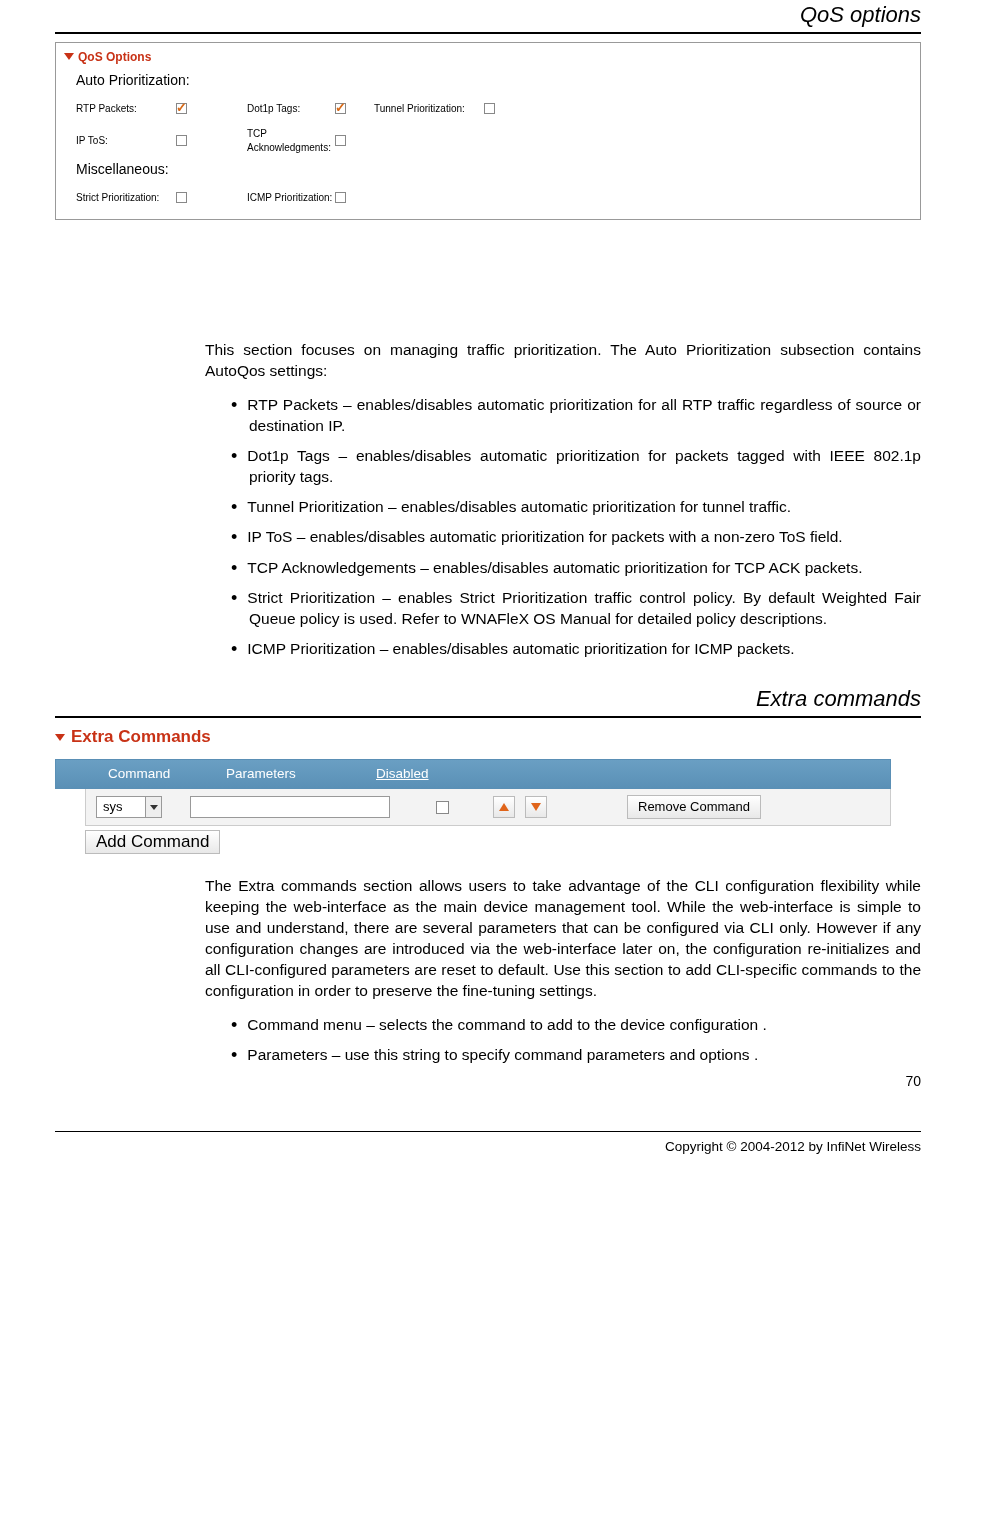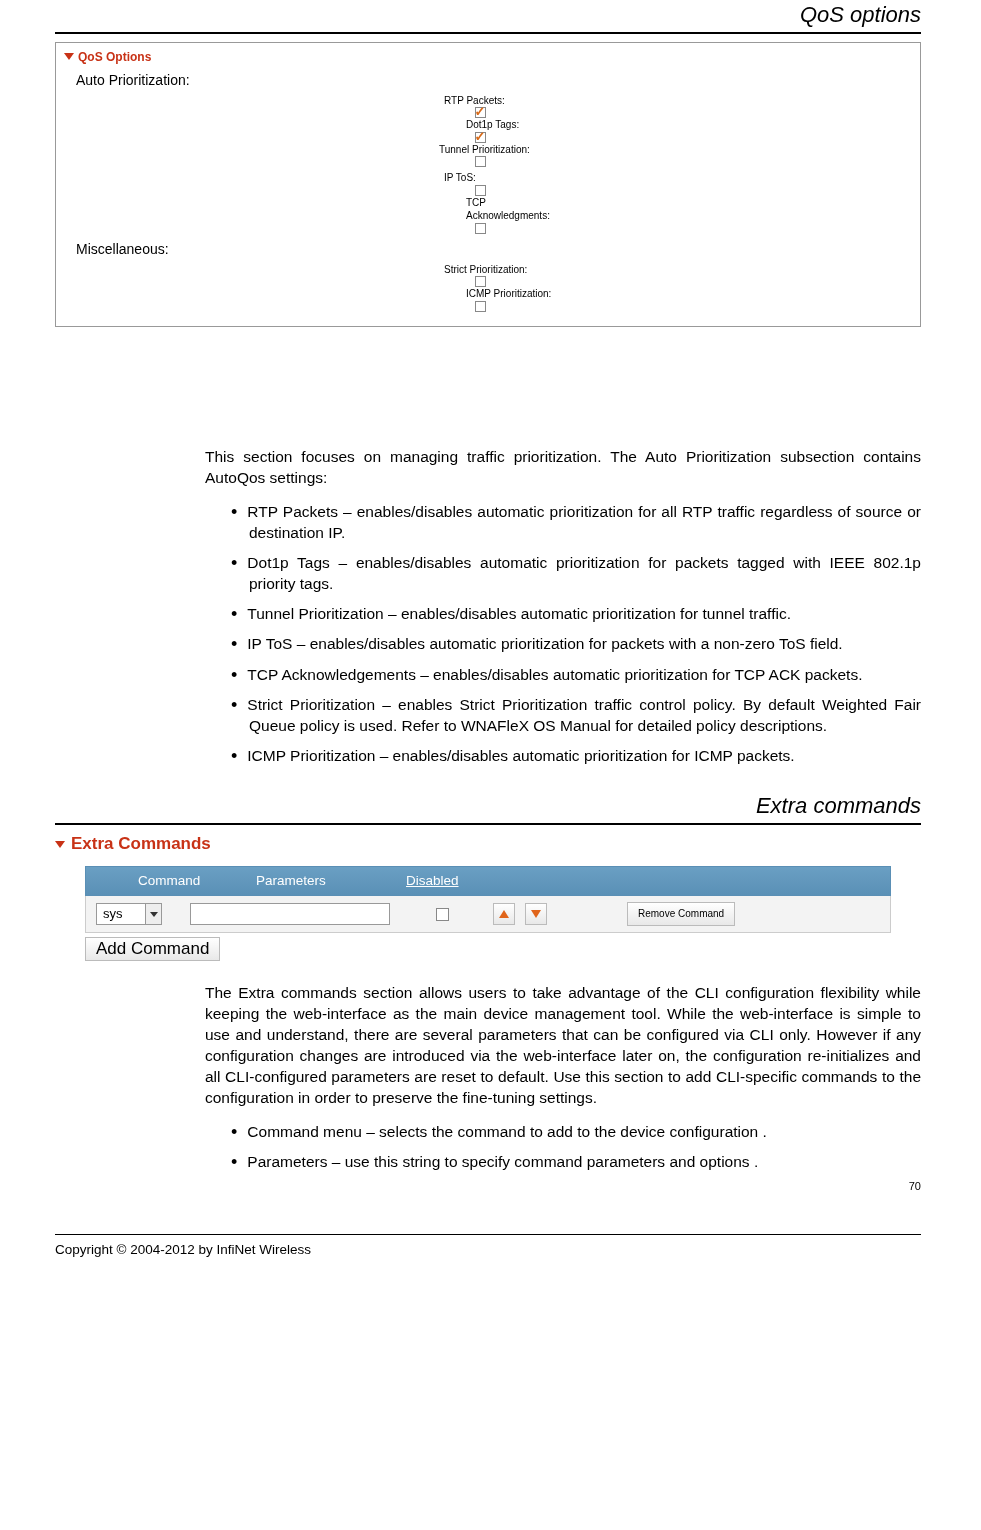--- a/index.html
+++ b/index.html
@@ -39,21 +39,21 @@
     font-size: 12px;
     display: flex;
     align-items: center;
     gap: 4px;
     margin-bottom: 6px;
   }
   .tri-down {
     width:0;height:0;border-left:5px solid transparent;border-right:5px solid transparent;border-top:7px solid #c83216;
     display:inline-block;
   }
-  .shot1 .row { display: flex; align-items: center; margin: 4px 0 4px 12px; flex-direction: column; }
+  .shot1 .row { display: flex; align-items: center; margin: 12px 0 4px 12px; }
   .shot1 .lbl { width: 100px; }
   .shot1 .lbl2 { width: 120px; padding-left: 32px; }
   .shot1 .lbl3 { width: 110px; }
   .chk {
     width:11px;height:11px;border:1px solid #888;display:inline-block;margin-right:28px;background:#fff;position:relative;
   }
   .chk.on::after{
     content:"✓";position:absolute;left:-1px;top:-5px;color:#d86a18;font-size:13px;font-weight:bold;
   }
   .subhdr { margin: 6px 0 2px 12px; font-size:14px; }
@@ -73,21 +73,20 @@
   .shot2-title {
     color:#c83216;font-weight:bold;font-size:17px;display:flex;align-items:center;gap:6px;margin-bottom:10px;
   }
   .thead-row {
     background: linear-gradient(#6a9fc3, #5a90b6);
     color:#fff;
     display:flex;
     font-size:13.5px;
     padding: 5px 0;
     border:1px solid #5a8fb5;
-    margin-left: 30px;
     margin-right: 30px;
   }
   .thead-row .c1{width:170px;padding-left:52px;}
   .thead-row .c2{width:150px;}
   .thead-row .c3{width:120px;text-decoration:underline;}
   .tbody-row {
     display:flex;align-items:center;
     padding:6px 0;
     margin-left:30px;margin-right:30px;
     border:1px solid #ccc;border-top:none;
@@ -101,28 +100,28 @@
   .sel span{padding:4px 6px;flex:1;}
   .sel .dd{border-left:1px solid #999;width:16px;height:100%;display:flex;align-items:center;justify-content:center;background:#eee;}
   .dd .tri{width:0;height:0;border-left:4px solid transparent;border-right:4px solid transparent;border-top:5px solid #333;}
   .txtin{border:1px solid #999;height:22px;width:200px;margin-left:28px;background:#fff;}
   .chk2{width:13px;height:13px;border:1px solid #888;background:#fff;margin-left:46px;}
   .arrowbtn{width:22px;height:22px;border:1px solid #bbb;background:linear-gradient(#fff,#e8e8e8);display:flex;align-items:center;justify-content:center;margin-left:10px;}
   .arrowbtn.first{margin-left:44px;}
   .aru{width:0;height:0;border-left:5px solid transparent;border-right:5px solid transparent;border-bottom:8px solid #e0641a;}
   .ard{width:0;height:0;border-left:5px solid transparent;border-right:5px solid transparent;border-top:8px solid #e0641a;}
   .rmbtn{
-    border:1px solid #bbb;background:linear-gradient(#fff,#e8e8e8);height:24px;padding:0 10px;font-size:10px;margin-left:80px;display:flex;align-items:center;
+    border:1px solid #bbb;background:linear-gradient(#fff,#e8e8e8);height:24px;padding:0 10px;font-size:13px;margin-left:80px;display:flex;align-items:center;
   }
   .addbtn{
     border:1px solid #bbb;background:linear-gradient(#fff,#e8e8e8);height:24px;padding:0 10px;font-size:17px;display:inline-flex;align-items:center;margin-left:30px;margin-top:4px;
   }
-  .pagenum{ text-align:right;font-size:11px;margin-top:0;}
+  .pagenum{ text-align:right;font-size:14px;margin-top:0;}
   .footer{
-    border-top:1.5px solid #000;margin-top:40px;padding-top:6px;text-align:left;font-size:13.5px;
+    border-top:1.5px solid #000;margin-top:40px;padding-top:6px;text-align:right;font-size:13.5px;
   }
 </style>
 </head>
 <body>
 
 <div class="page">
   <div class="section-header">QoS options</div>
 
   <div class="shot1">
     <div class="shot1-title">

